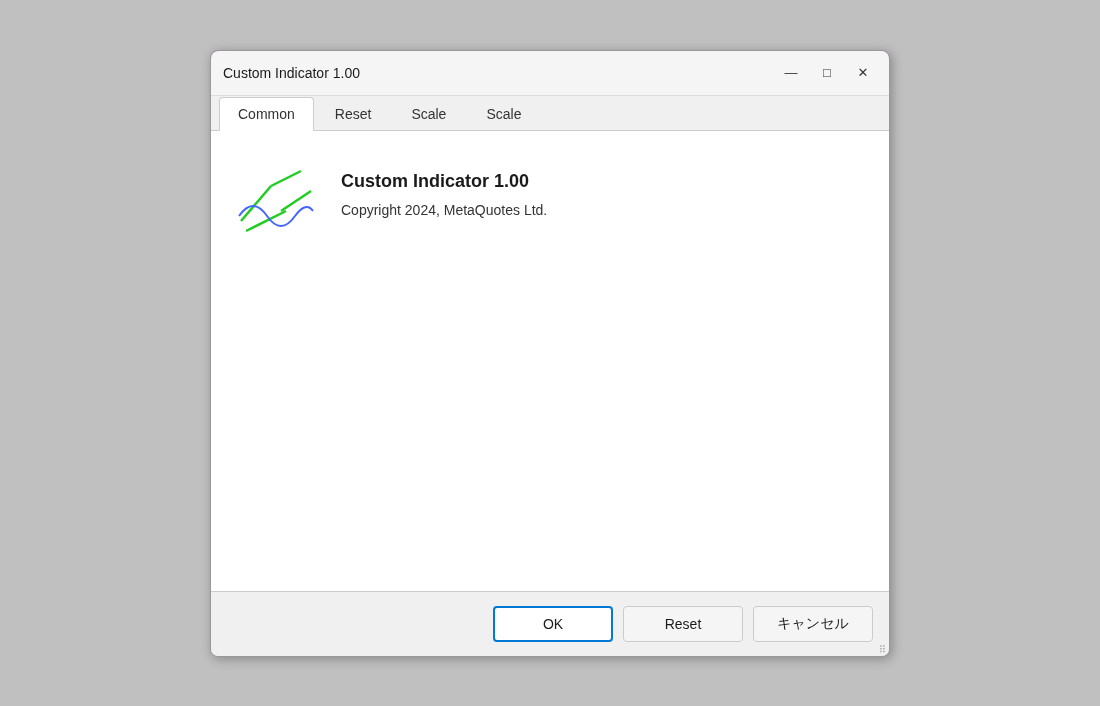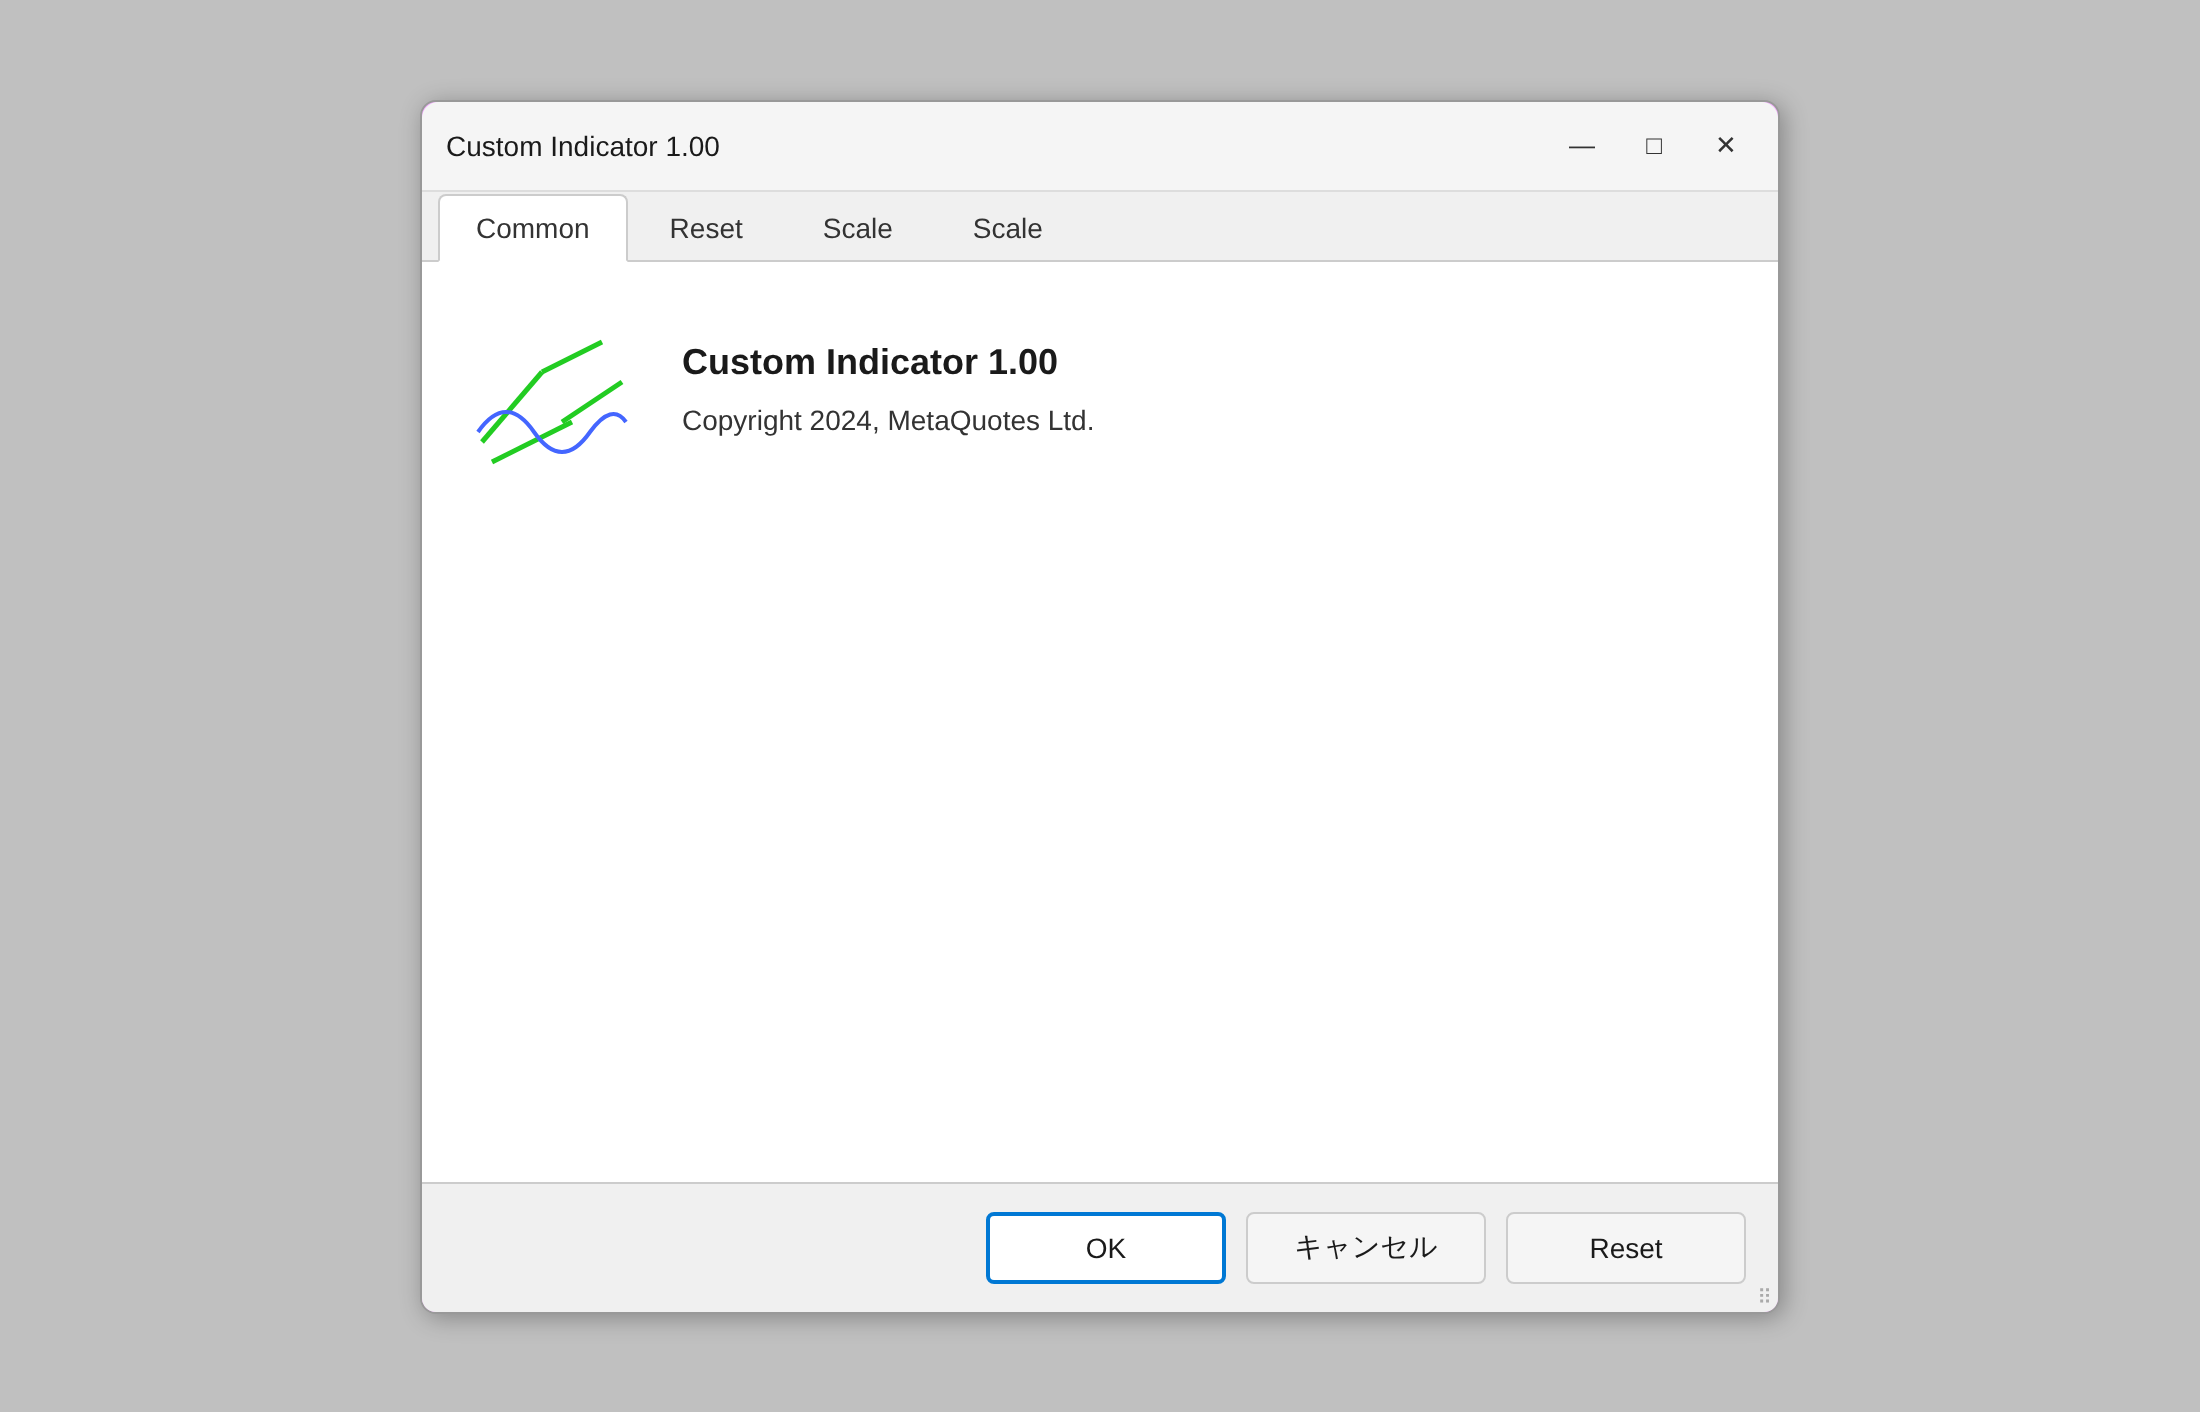--- a/index.html
+++ b/index.html
@@ -203,18 +203,18 @@
       </div>
 
       <div class="indicator-info">
         <span class="indicator-name">Custom Indicator 1.00</span>
         <span class="indicator-copyright">Copyright 2024, MetaQuotes Ltd.</span>
       </div>
     </div>
 
     <div class="footer">
       <button class="footer-btn primary">OK</button>
+      <button class="footer-btn">Reset</button>
       <button class="footer-btn">キャンセル</button>
-      <button class="footer-btn">Reset</button>
     </div>
   </div>
   <div class="resize-handle">⠿</div>
 </div>
 
 </body></html>

